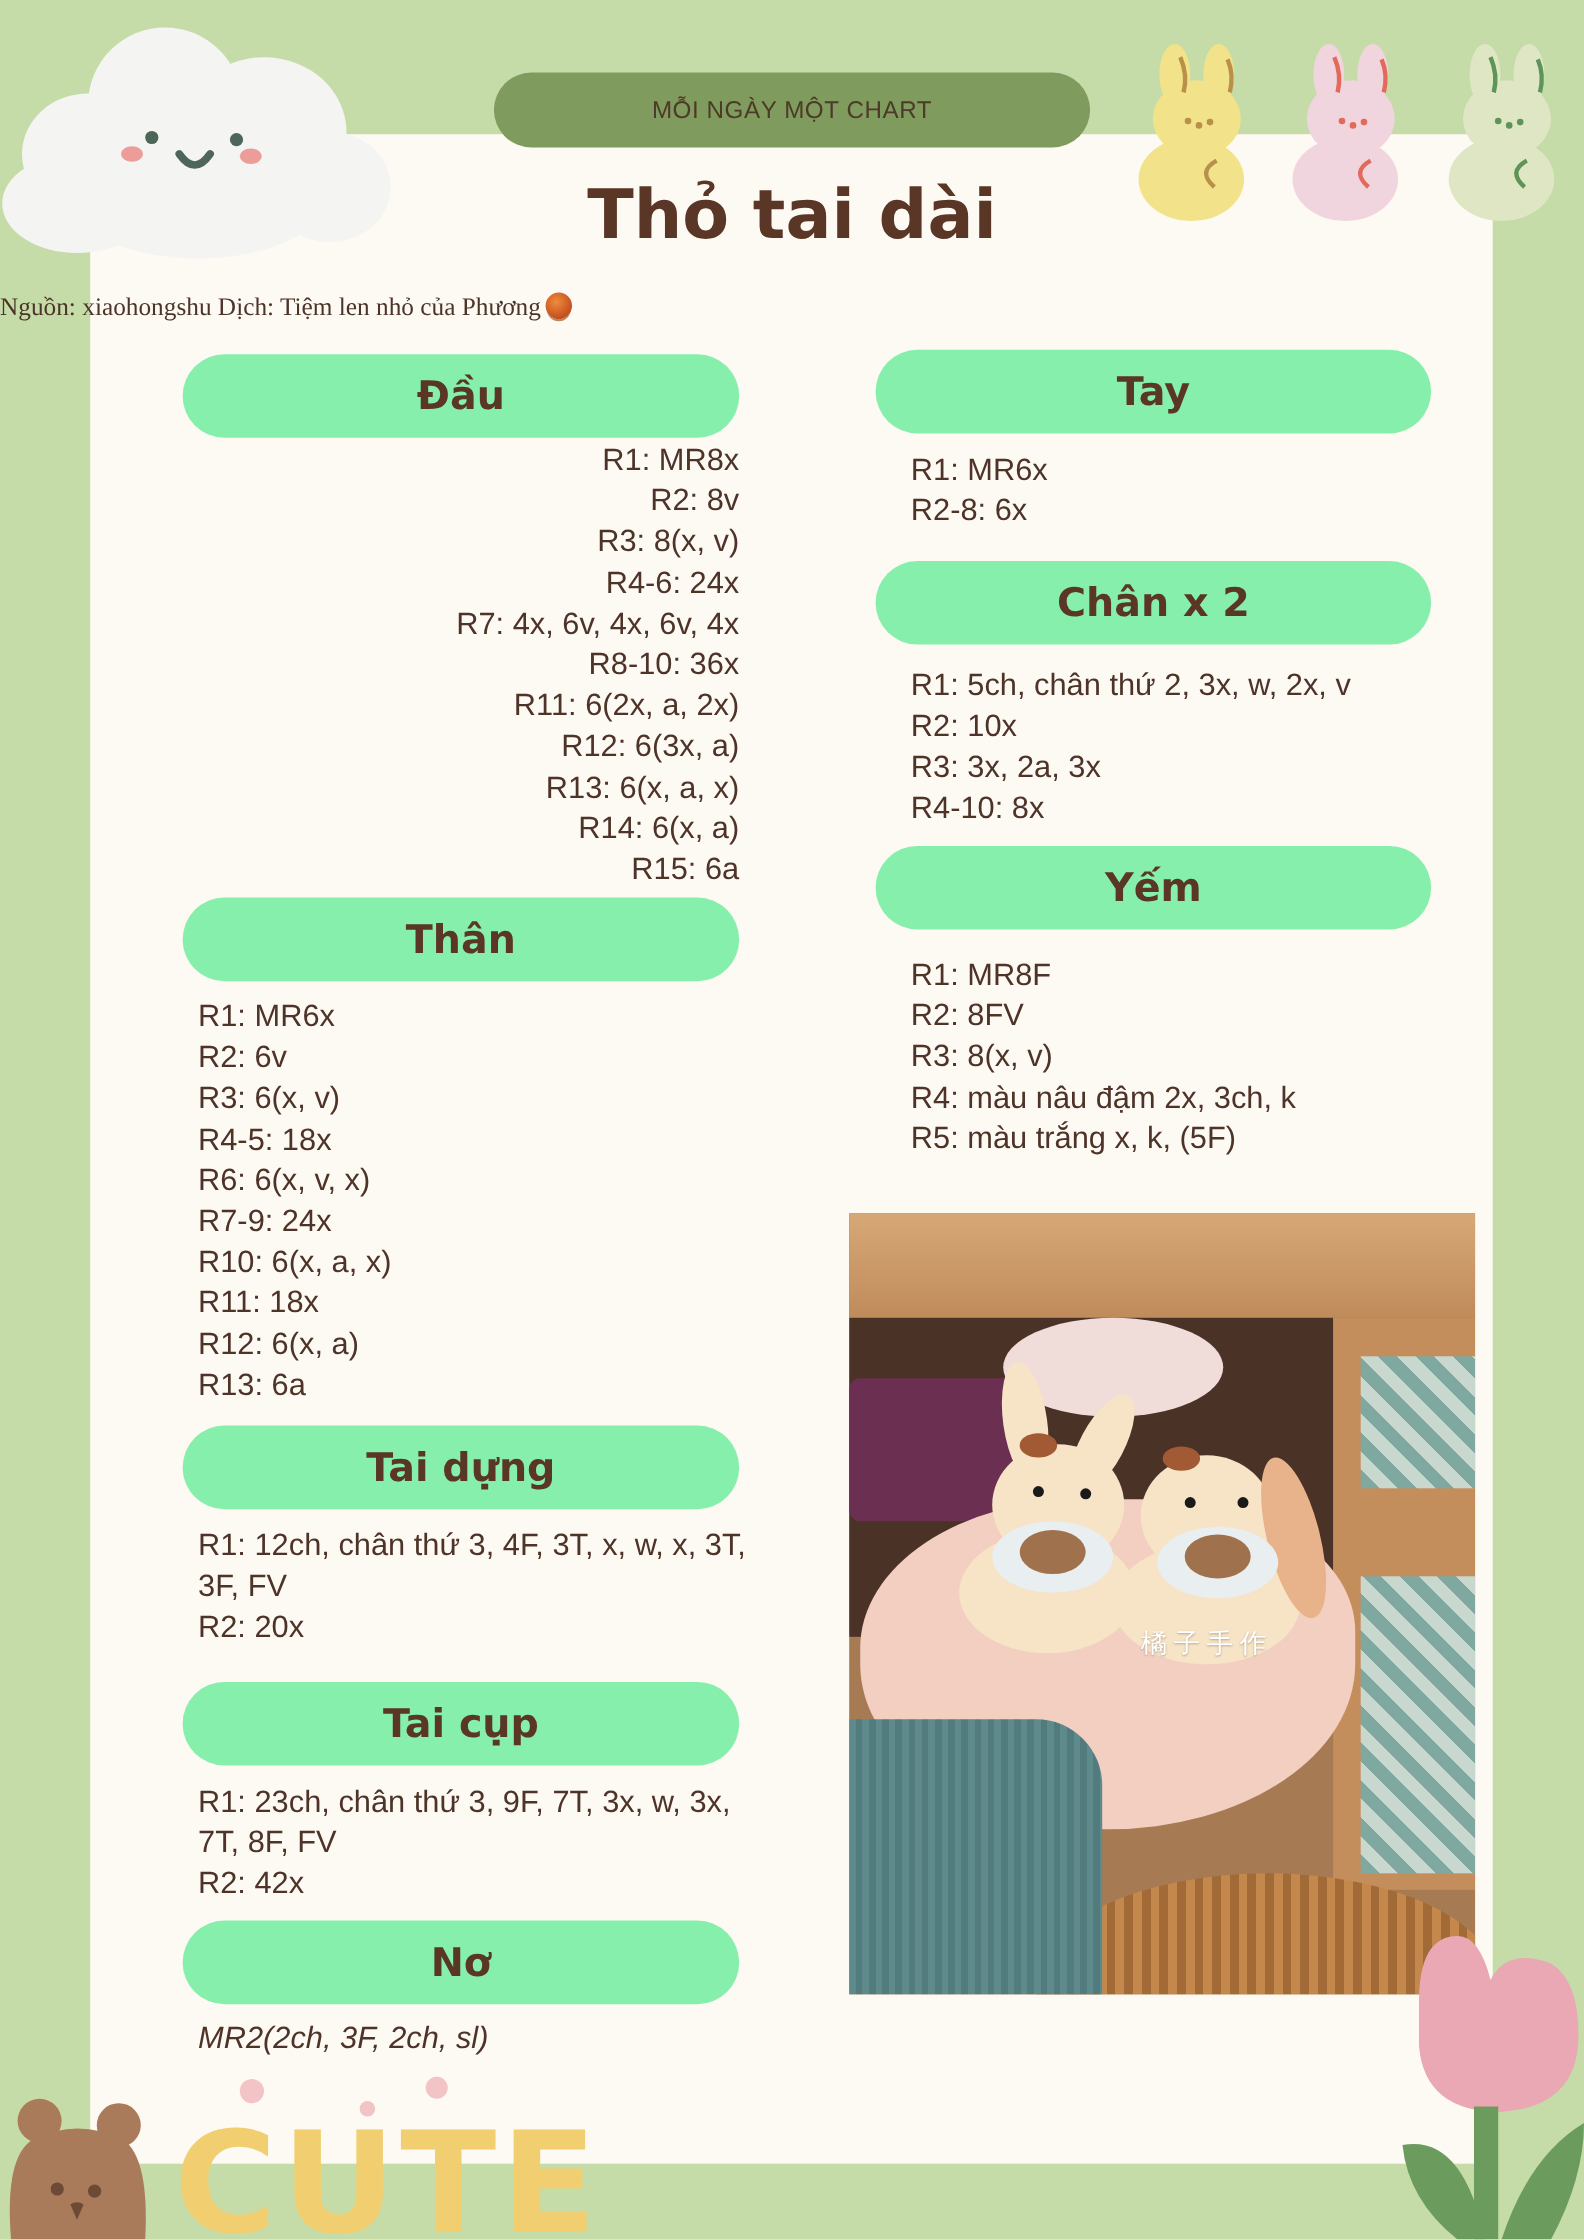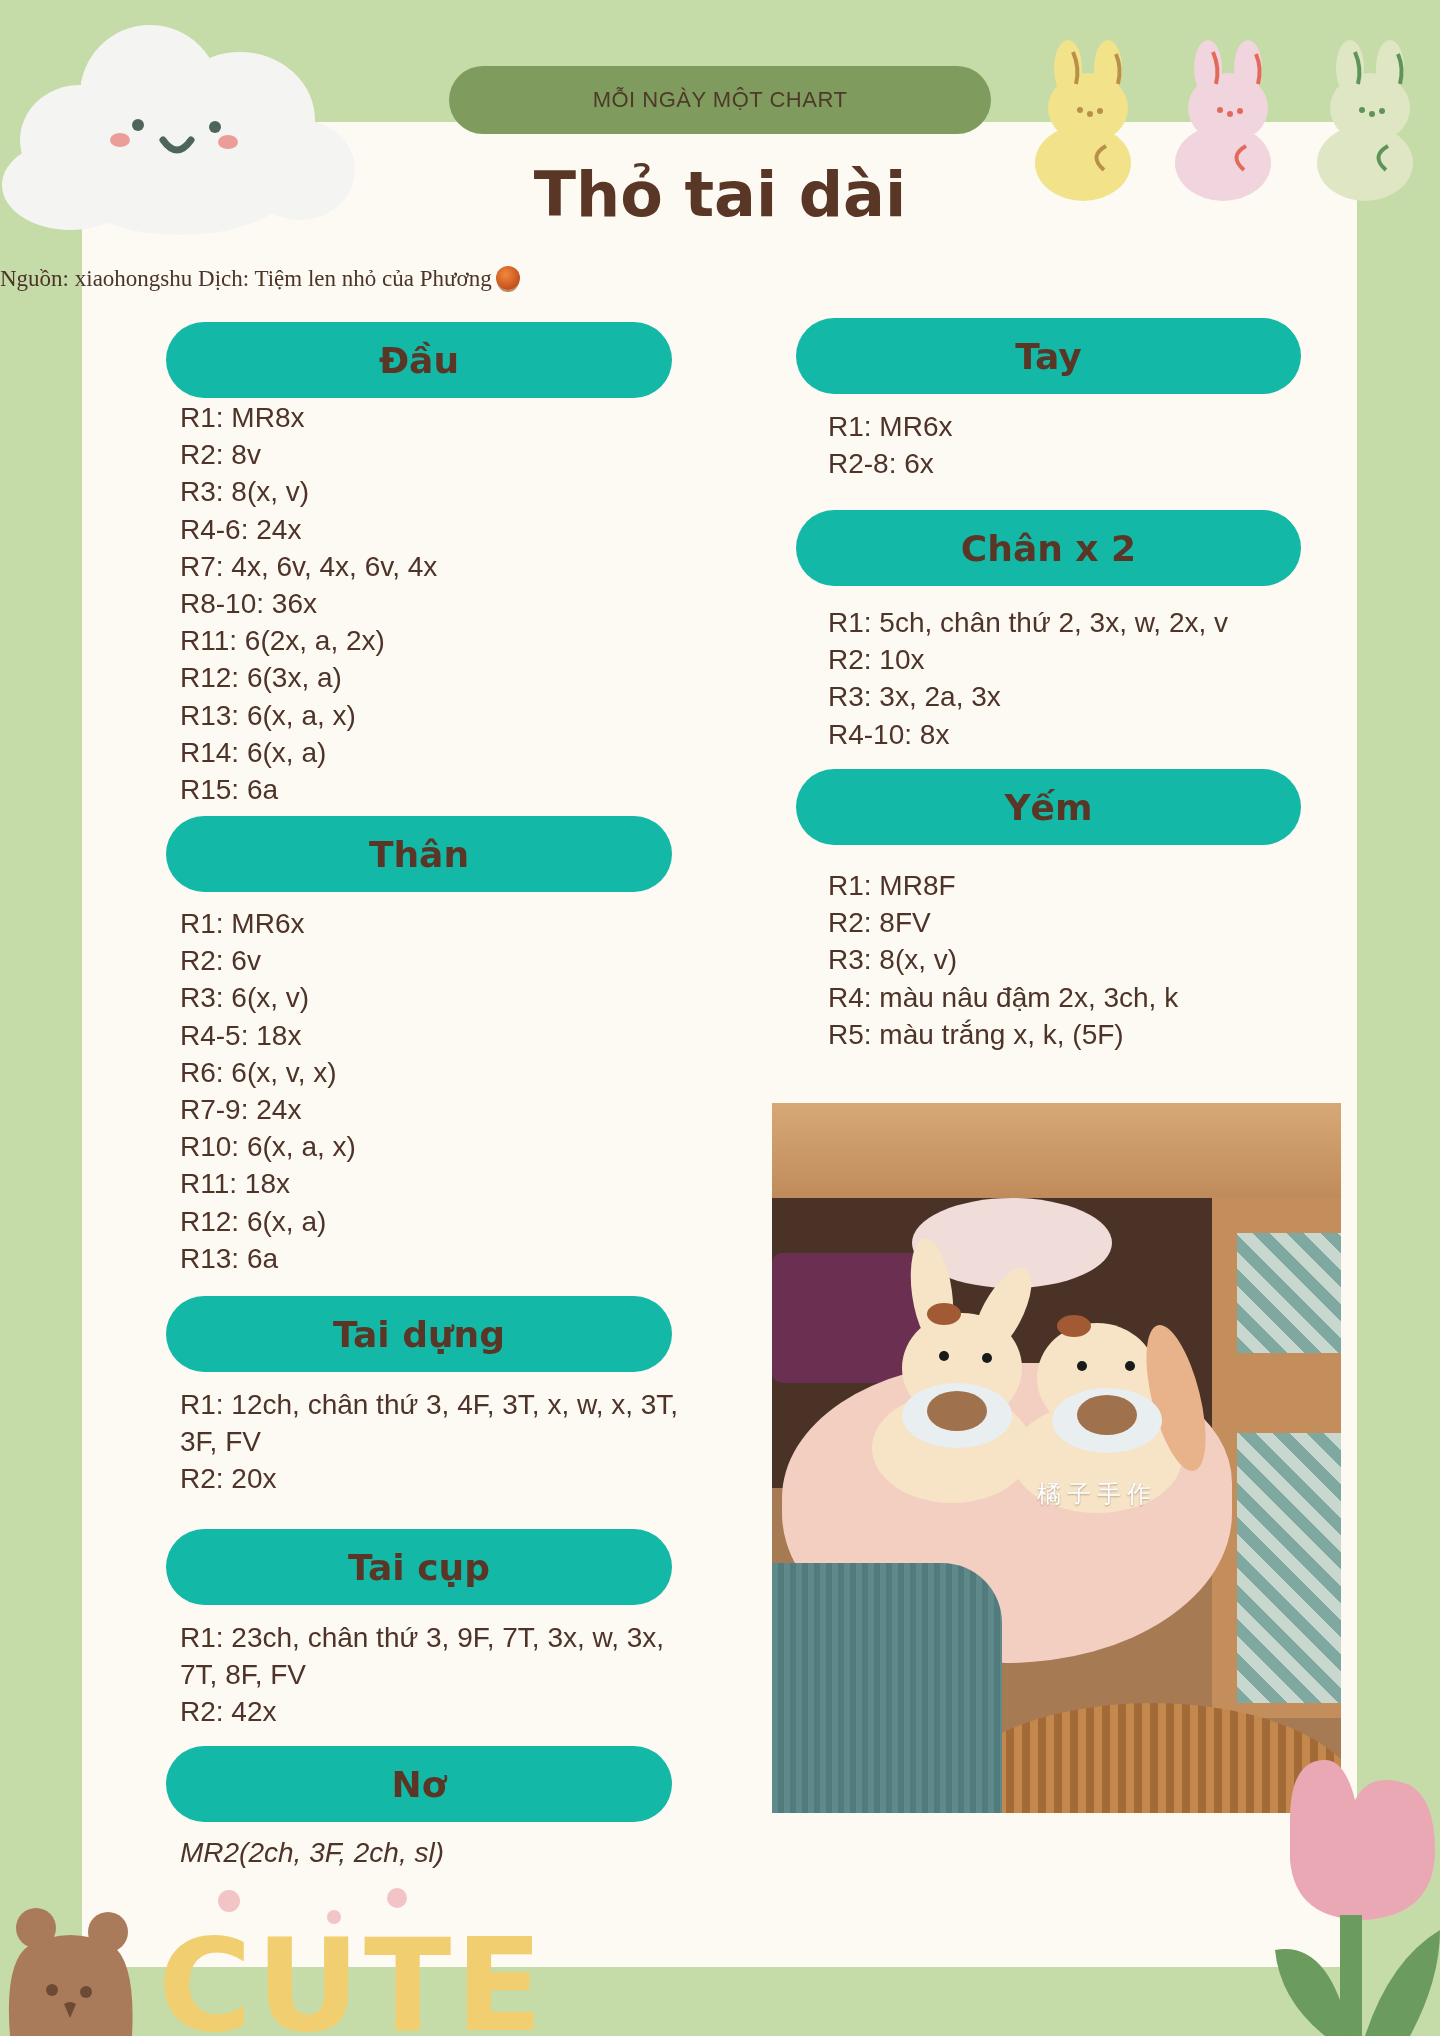--- a/index.html
+++ b/index.html
@@ -52,21 +52,21 @@
       background: radial-gradient(circle at 40% 35%, #f08a3c, #c4501e 70%);
       vertical-align: -4px;
       margin-left: 4px;
       box-shadow: 0 3px 0 -1px #b58a5e;
     }
     .section {
       position: absolute;
     }
     .pill {
       height: 76px;
-      background: #14b8a6;
+      background: #86efac;
       border-radius: 38px;
       display: flex; align-items: center; justify-content: center;
       font-family: "DejaVu Sans", sans-serif;
       font-weight: bold;
       font-size: 36px;
       color: #5a3626;
     }
     .rows {
       padding-left: 14px;
       font-family: "Liberation Sans", sans-serif;
@@ -163,21 +163,21 @@
     <circle cx="72" cy="73" r="3" fill="#5e9458"></circle>
   <path d="M78 108 Q60 118 76 132" stroke="#5e9458" stroke-width="4" fill="none"></path>
 </svg>
 
 <div class="banner">MỖI NGÀY MỘT CHART</div>
 <div class="title">Thỏ tai dài</div>
 <div class="source"><span>Nguồn: xiaohongshu  Dịch: Tiệm len nhỏ của Phương</span><span class="yarn-icon"></span></div>
 
 <div class="section" style="left:166px;top:322px;width:506px;">
   <div class="pill">Đầu</div>
-  <div class="rows" style="margin-top:1px;">
+  <div class="rows" style="margin-top:1px;text-align:right;">
     <div>R1: MR8x</div>
     <div>R2: 8v</div>
     <div>R3: 8(x, v)</div>
     <div>R4-6: 24x</div>
     <div>R7: 4x, 6v, 4x, 6v, 4x</div>
     <div>R8-10: 36x</div>
     <div>R11: 6(2x, a, 2x)</div>
     <div>R12: 6(3x, a)</div>
     <div>R13: 6(x, a, x)</div>
     <div>R14: 6(x, a)</div>

